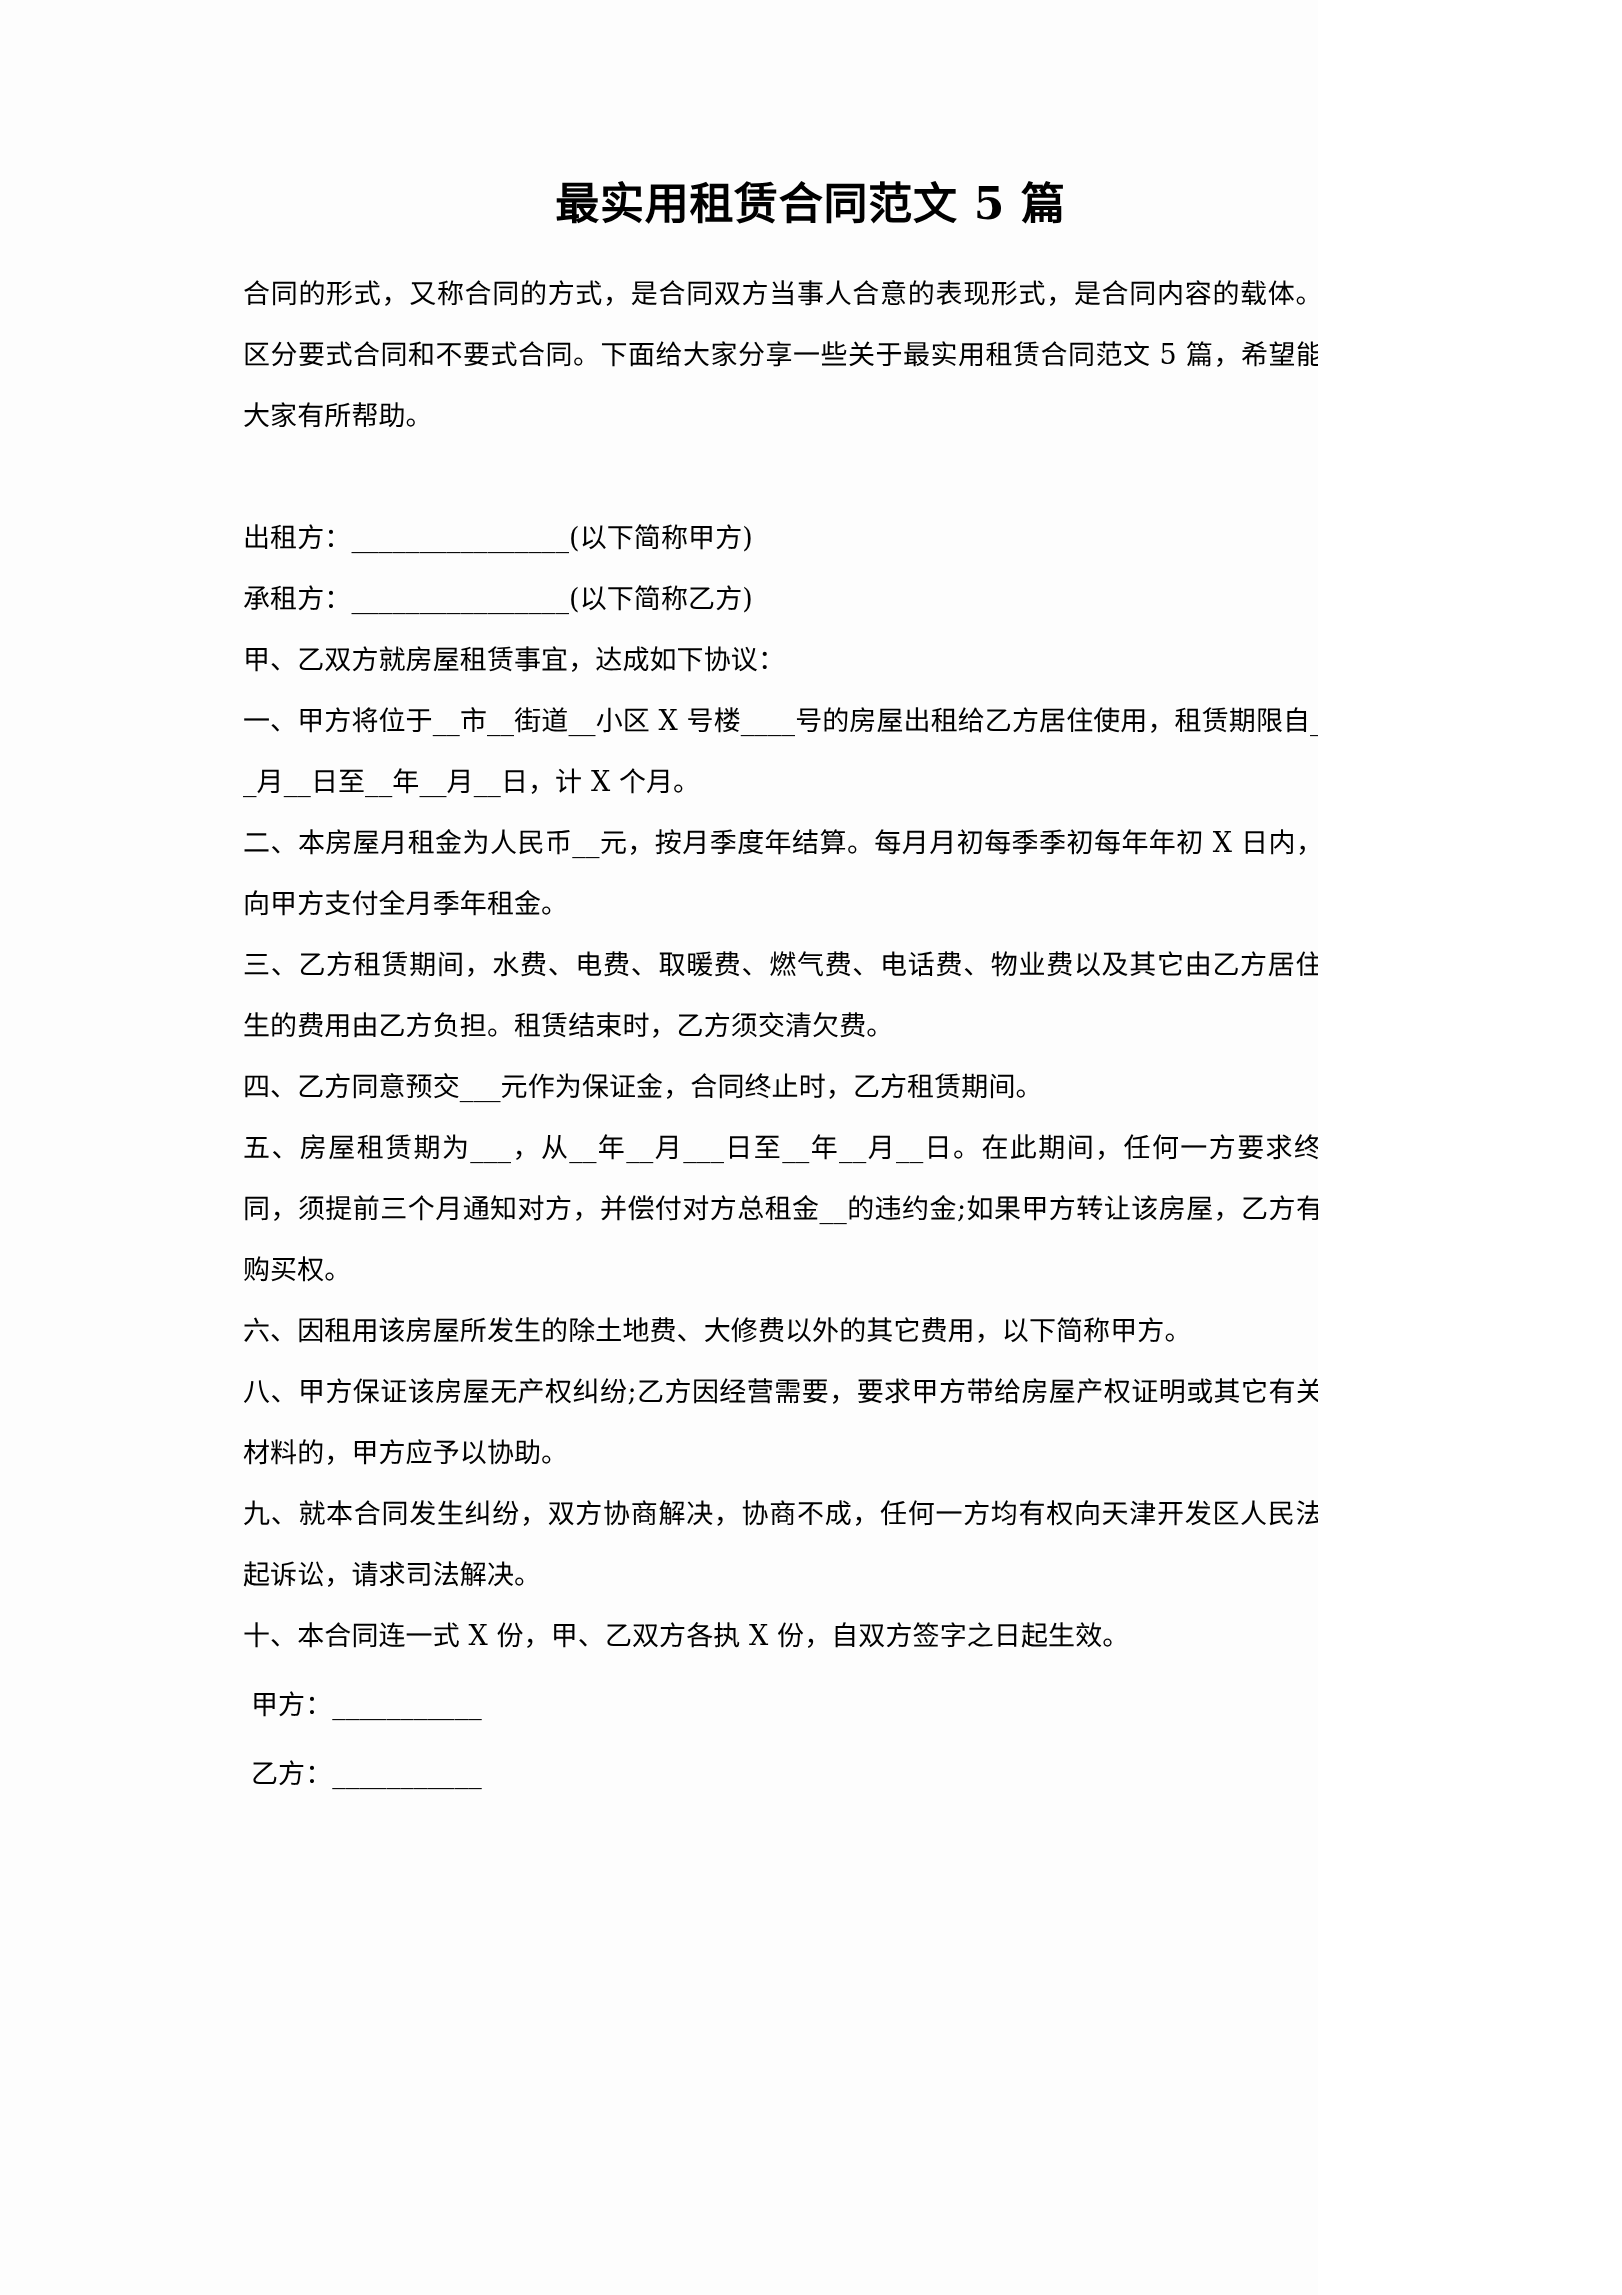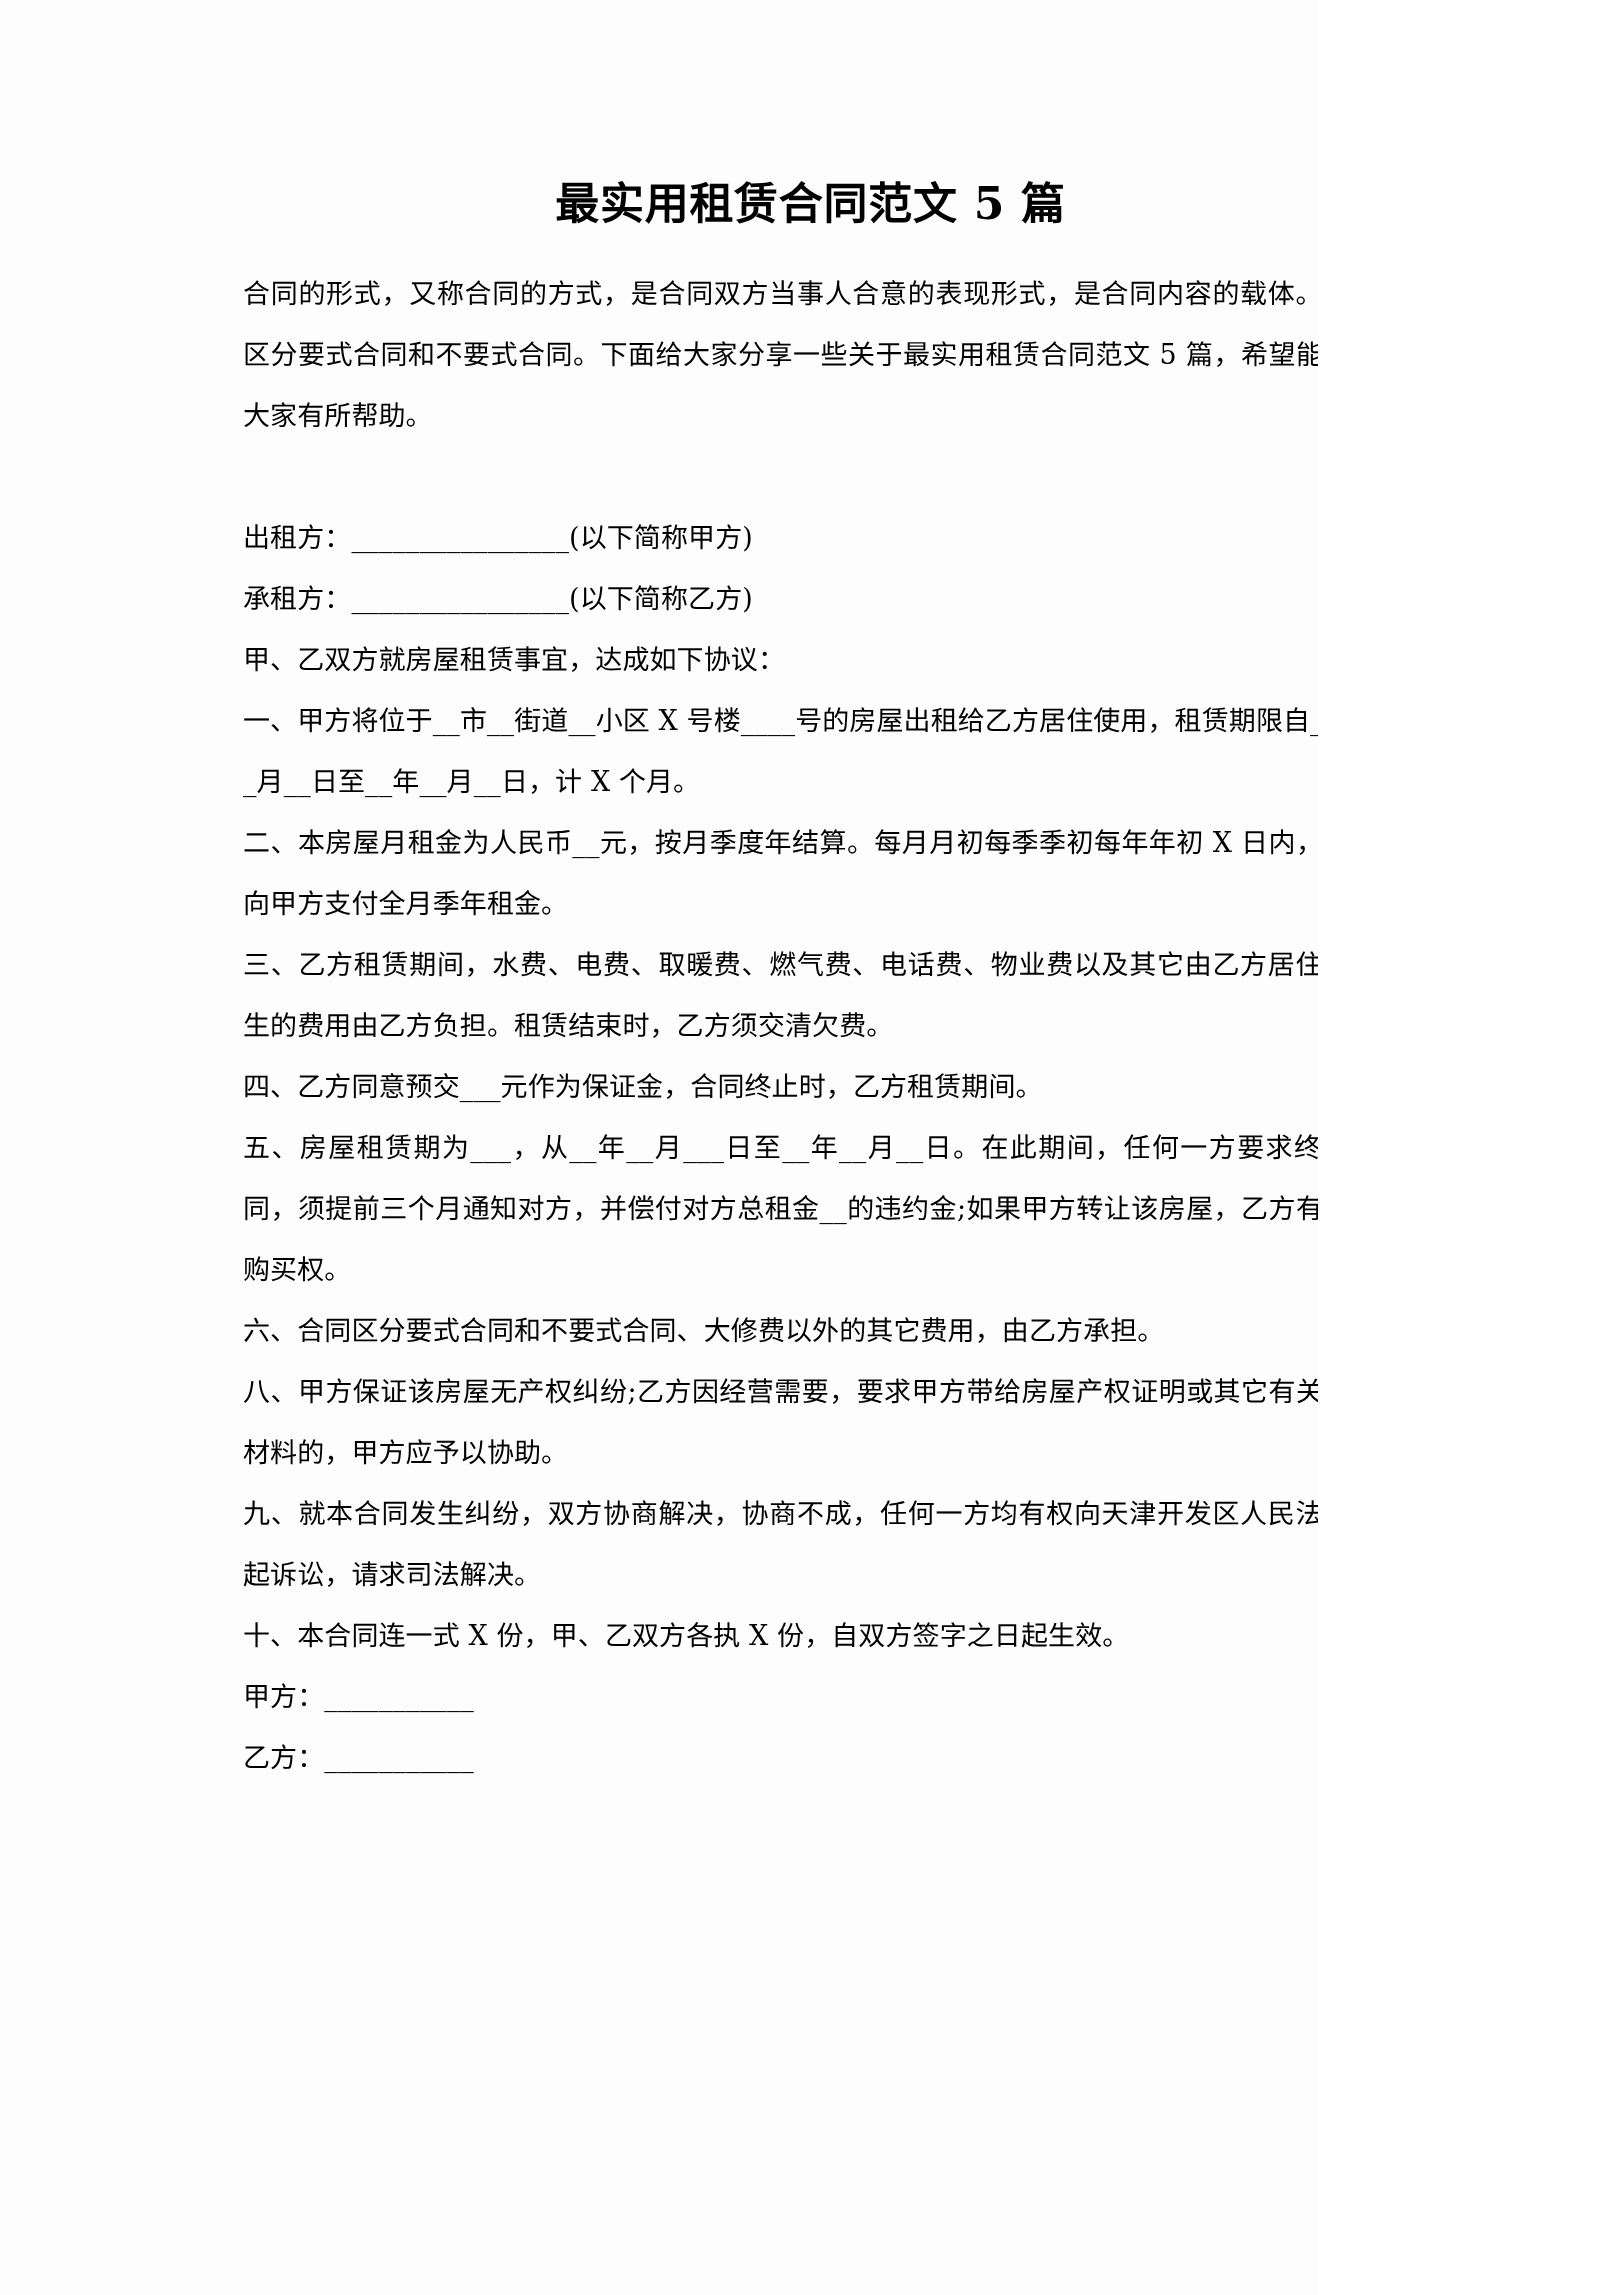--- a/index.html
+++ b/index.html
@@ -51,21 +51,21 @@
   }
 
   
   .gap-line {
     height: 61px;
   }
 
   .sig-line {
     font-size: 27px;
     line-height: 61px;
-    margin: 0;
+    margin: 8px;
     padding: 0;
     letter-spacing: 0.1px;
     white-space: pre;
   }
 
   .blank-tail {
     height: 170px;
   }
 </style>
 </head>
@@ -89,21 +89,21 @@
     <p class="para">一、甲方将位于__市__街道__小区 X 号楼____号的房屋出租给乙方居住使用，租赁期限自__年__月__日至__年__月__日，计 X 个月。</p>
 
     <p class="para">二、本房屋月租金为人民币__元，按月季度年结算。每月月初每季季初每年年初 X 日内，乙方向甲方支付全月季年租金。</p>
 
     <p class="para">三、乙方租赁期间，水费、电费、取暖费、燃气费、电话费、物业费以及其它由乙方居住而产生的费用由乙方负担。租赁结束时，乙方须交清欠费。</p>
 
     <p class="para">四、乙方同意预交___元作为保证金，合同终止时，乙方租赁期间。</p>
 
     <p class="para">五、房屋租赁期为___，从__年__月___日至__年__月__日。在此期间，任何一方要求终止合同，须提前三个月通知对方，并偿付对方总租金__的违约金;如果甲方转让该房屋，乙方有优先购买权。</p>
 
-    <p class="para">六、合同区分要式合同和不要式合同、大修费以外的其它费用，由乙方承担。</p>
+    <p class="para">六、因租用该房屋所发生的除土地费、大修费以外的其它费用，以下简称甲方。</p>
 
 
     <p class="para">八、甲方保证该房屋无产权纠纷;乙方因经营需要，要求甲方带给房屋产权证明或其它有关证明材料的，甲方应予以协助。</p>
 
     <p class="para">九、就本合同发生纠纷，双方协商解决，协商不成，任何一方均有权向天津开发区人民法院提起诉讼，请求司法解决。</p>
 
     <p class="para">十、本合同连一式 X 份，甲、乙双方各执 X 份，自双方签字之日起生效。</p>
 
     <p class="sig-line">甲方：___________</p>
 

